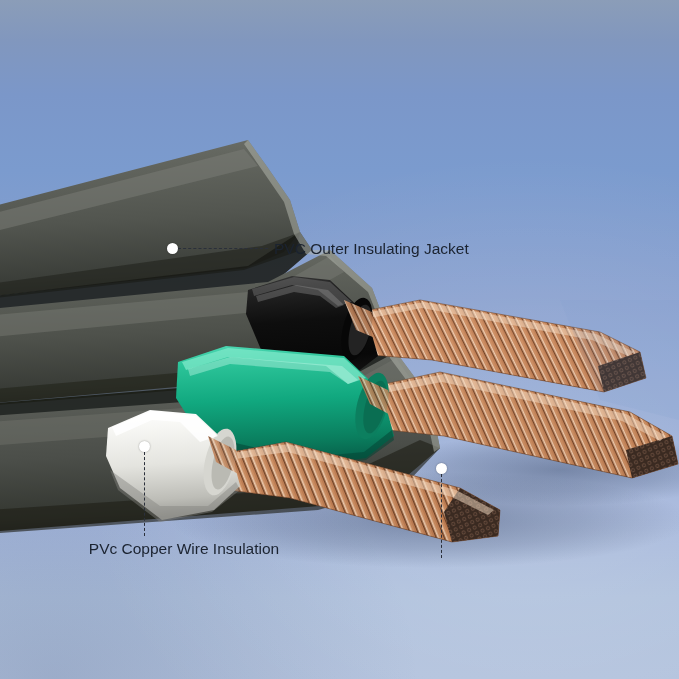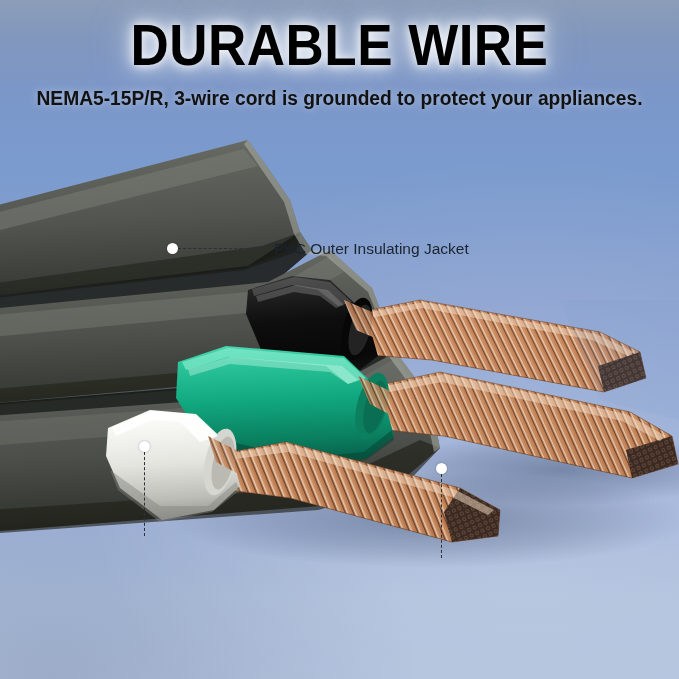--- a/index.html
+++ b/index.html
@@ -324,32 +324,29 @@
         <path d="M 110,470 L 160,506 L 208,506 L 236,482 L 240,490 L 212,512 L 160,522 L 118,490 Z" fill="#83837e" opacity="0.45"></path>
 
         <path d="M 208,436 L 236,450 L 242,476 L 216,462 Z" fill="url(#strandLow)" opacity="0.85"></path>
       </g>
 
       <path d="M 560,300 L 679,300 L 679,420 L 600,400 Z" fill="#7b9bce" opacity="0.12"></path>
 
     </g>
   </svg>
 
-  <div class="header">
-    <div class="title">DURABLE WIRE</div>
-    <div class="subtitle">NEMA5-15P/R, 3-wire cord is grounded to protect your appliances.</div>
-  </div>
 
   <div class="callout-layer">
 
     <div class="dot" style="left:167px; top:243px;"></div>
     <div class="lead lead-h" style="left:178px; top:248px; width:90px;"></div>
     <div class="clabel" style="left:274px; top:240px;">PVC Outer Insulating Jacket</div>
 
     <div class="dot" style="left:139px; top:441px;"></div>
     <div class="lead lead-v" style="left:144px; top:452px; height:84px;"></div>
+    <div class="clabel center" style="left:184px; top:540px;">PVc Copper Wire Insulation</div>
 
     <div class="dot" style="left:436px; top:463px;"></div>
     <div class="lead lead-v" style="left:441px; top:474px; height:84px;"></div>
 
   </div>
 
 </div>
 
 </body></html>

